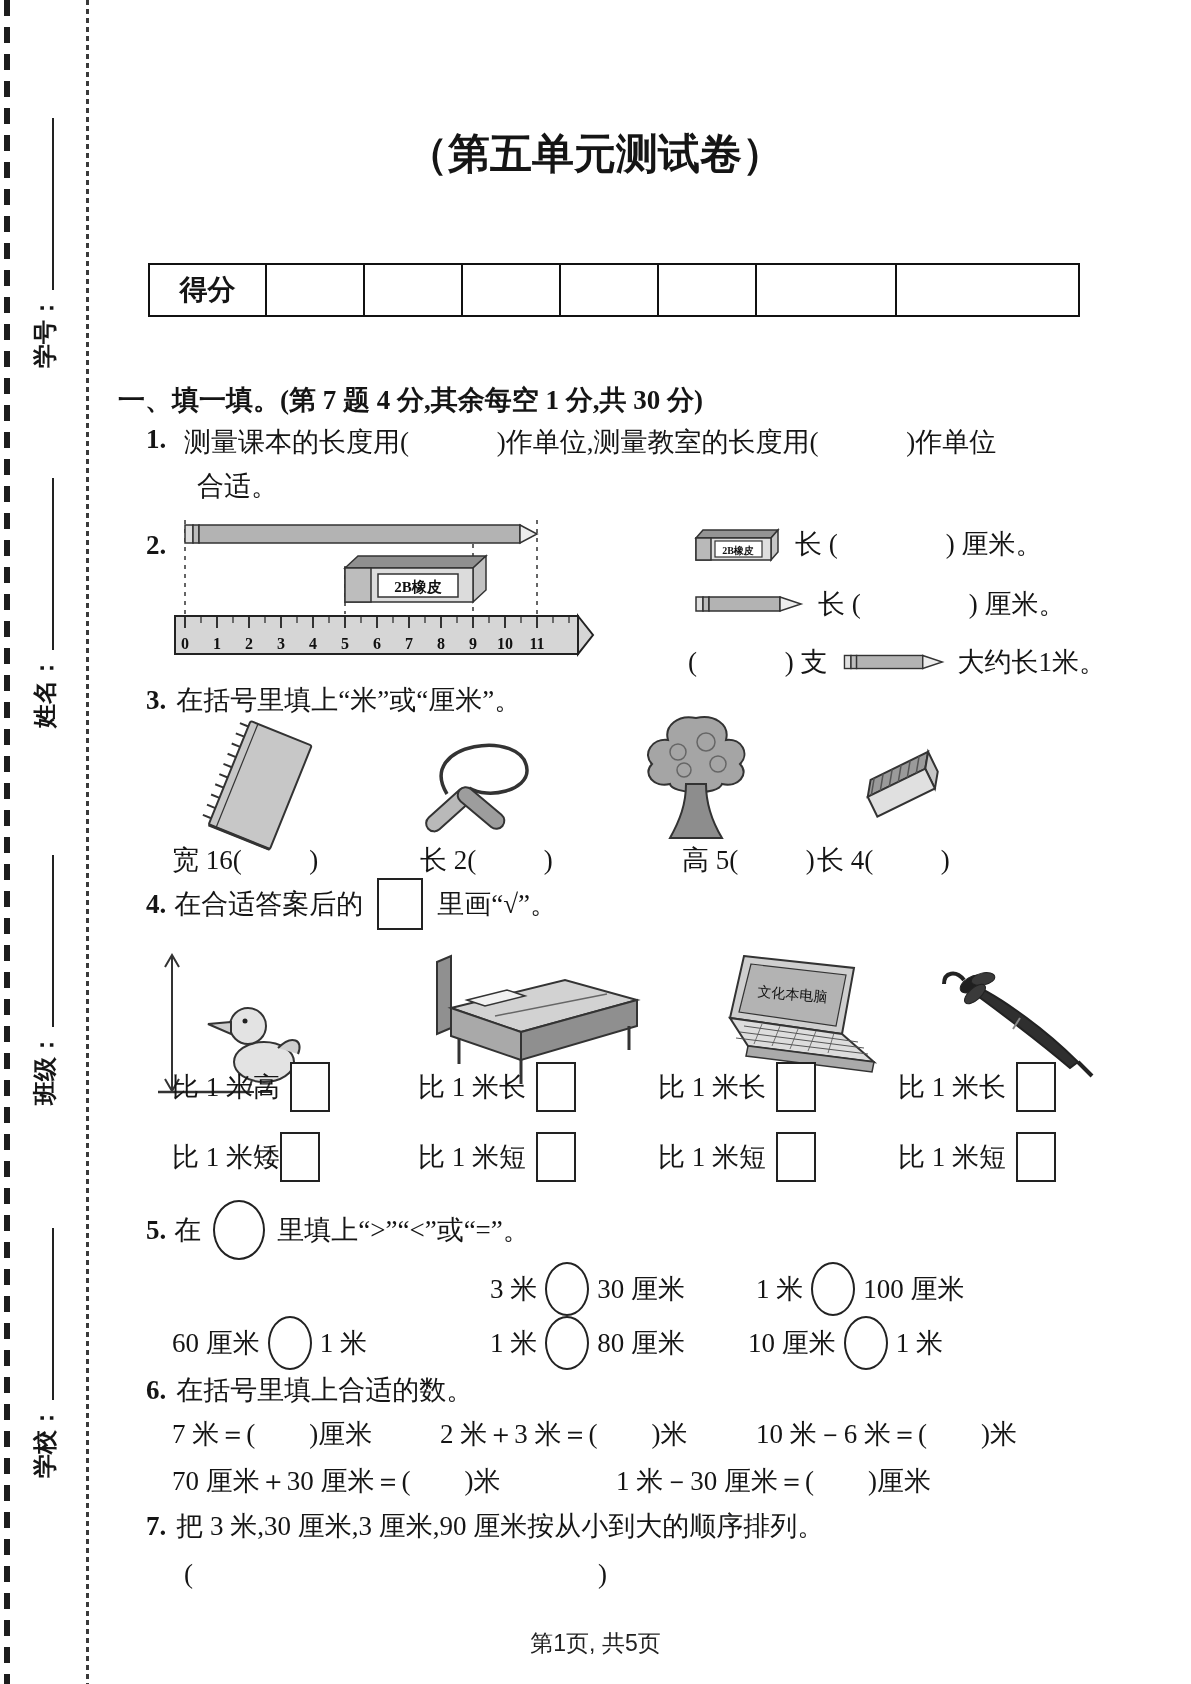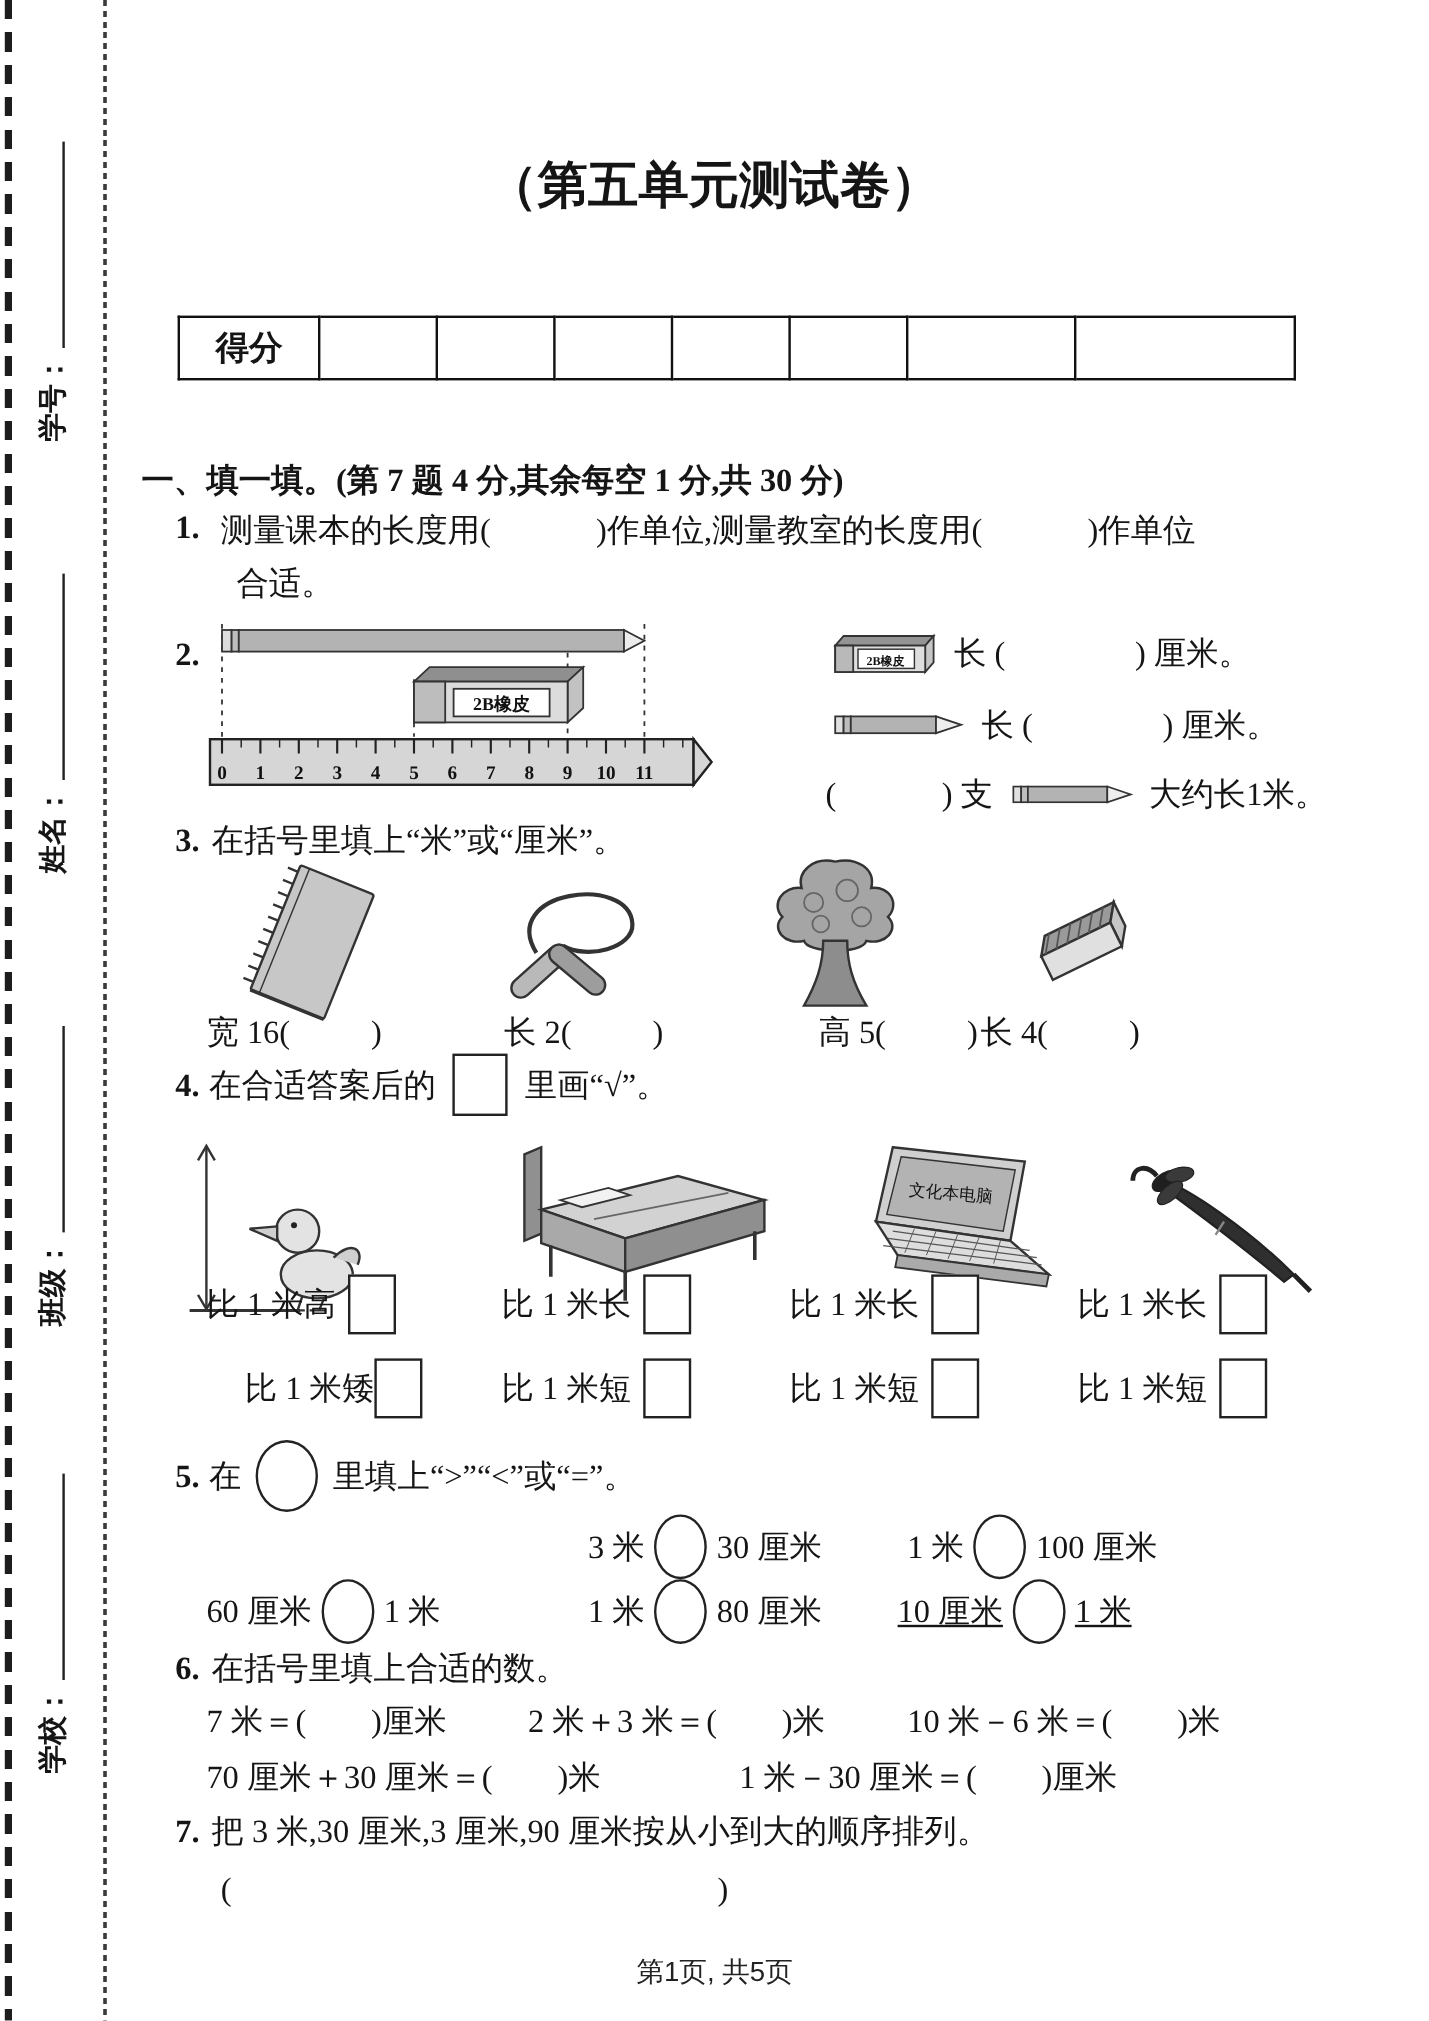--- a/index.html
+++ b/index.html
@@ -273,21 +273,21 @@
   </div>
   <div class="abs row" style="top:1062px;left:658px;gap:10px;">
     <span class="qtext">比 1 米长</span>
     <span class="ansbox"></span>
   </div>
   <div class="abs row" style="top:1062px;left:898px;gap:10px;">
     <span class="qtext">比 1 米长</span>
     <span class="ansbox"></span>
   </div>
 
-  <div class="abs row" style="top:1132px;left:172px;gap:0;margin-left:32px;">
+  <div class="abs row" style="top:1132px;left:172px;gap:0;">
     <span class="qtext">比 1 米矮</span>
     <span class="ansbox"></span>
   </div>
   <div class="abs row" style="top:1132px;left:418px;gap:10px;">
     <span class="qtext">比 1 米短</span>
     <span class="ansbox"></span>
   </div>
   <div class="abs row" style="top:1132px;left:658px;gap:10px;">
     <span class="qtext">比 1 米短</span>
     <span class="ansbox"></span>
@@ -318,21 +318,21 @@
   <div class="abs row" style="top:1316px;left:172px;">
     <span class="qtext">60 厘米</span>
     <span class="cmpcircle"></span>
     <span class="qtext">1 米</span>
   </div>
   <div class="abs row" style="top:1316px;left:490px;">
     <span class="qtext">1 米</span>
     <span class="cmpcircle"></span>
     <span class="qtext">80 厘米</span>
   </div>
-  <div class="abs row" style="top:1316px;left:748px;text-decoration:underline;">
+  <div class="abs row" style="top:1316px;left:748px;">
     <span class="qtext">10 厘米</span>
     <span class="cmpcircle"></span>
     <span class="qtext">1 米</span>
   </div>
 
   <div class="abs row" style="top:1372px;left:146px;gap:10px;">
     <span class="qnum">6.</span>
     <span class="qtext">在括号里填上合适的数。</span>
   </div>
   <span class="abs qtext" style="top:1416px;left:172px;">7 米＝(        )厘米</span>

